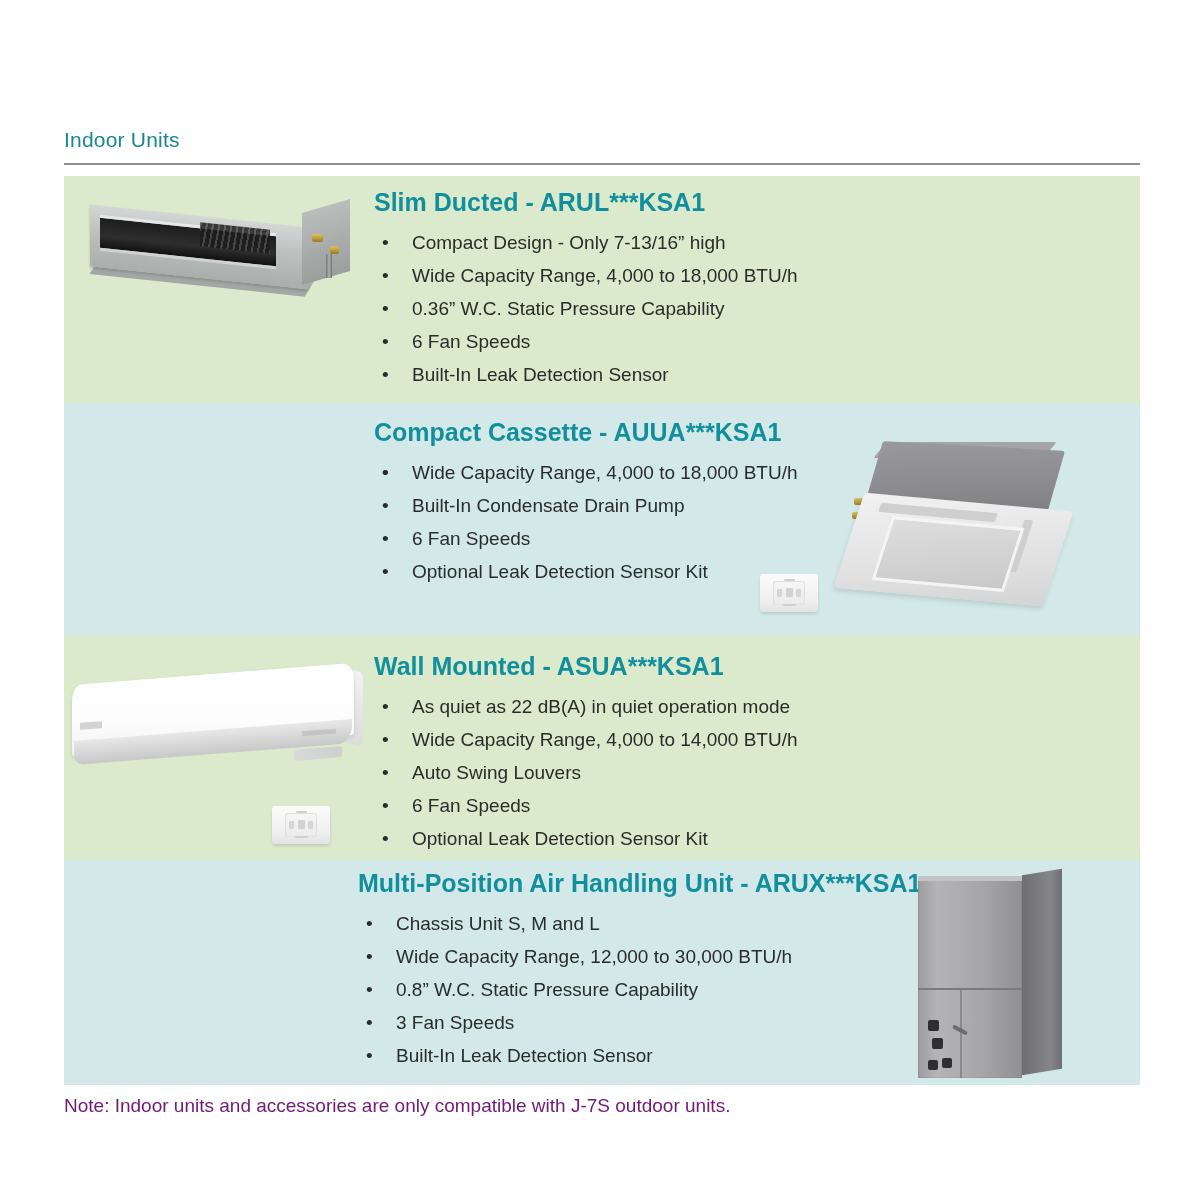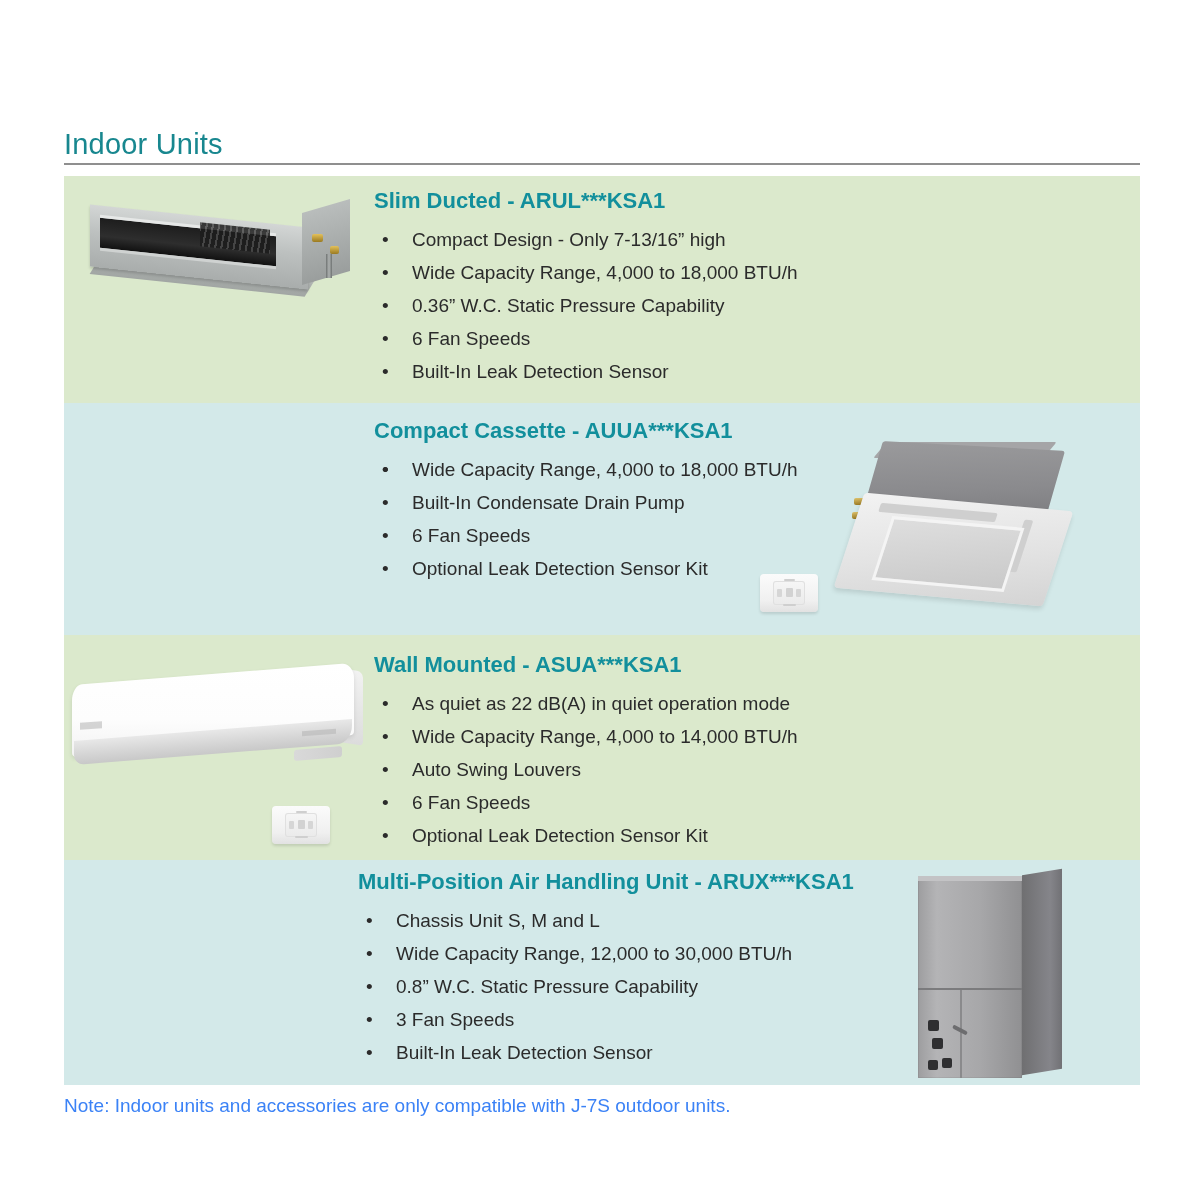--- a/index.html
+++ b/index.html
@@ -21,21 +21,21 @@
     left: 0; top: 0;
     width: 1200px;
     height: 1200px;
   }
 
   
   .page-title {
     position: absolute;
     left: 64px;
     top: 128px;
-    font-size: 29px;
+    font-size: 21px;
     font-weight: 400;
     letter-spacing: .2px;
     color: #18878f;
     white-space: nowrap;
   }
   .title-rule {
     position: absolute;
     left: 64px;
     top: 163px;
     width: 1076px;
@@ -57,21 +57,21 @@
   
   .col {
     position: absolute;
   }
   .col-1 { left: 374px; top: 188px;  width: 700px; }
   .col-2 { left: 374px; top: 418px;  width: 700px; }
   .col-3 { left: 374px; top: 652px;  width: 700px; }
   .col-4 { left: 358px; top: 869px;  width: 700px; }
 
   .sec-title {
-    font-size: 22px;
+    font-size: 25px;
     font-weight: bold;
     color: #128f9c;
     letter-spacing: 0px;
     margin: 0 0 9px 0;
     white-space: nowrap;
   }
 
   ul.features {
     list-style: none;
     margin: 0;
@@ -93,21 +93,21 @@
     line-height: 33px;
     color: #2b2b2b;
   }
 
   
   .note {
     position: absolute;
     left: 64px;
     top: 1095px;
     font-size: 19px;
-    color: #3b82f6;
+    color: #701a75;
     white-space: nowrap;
   }
 
   
   .prod { position: absolute; }
 
   
   .ducted { left: 80px; top: 198px; width: 285px; height: 110px; }
   .ducted .body {
     position: absolute;

